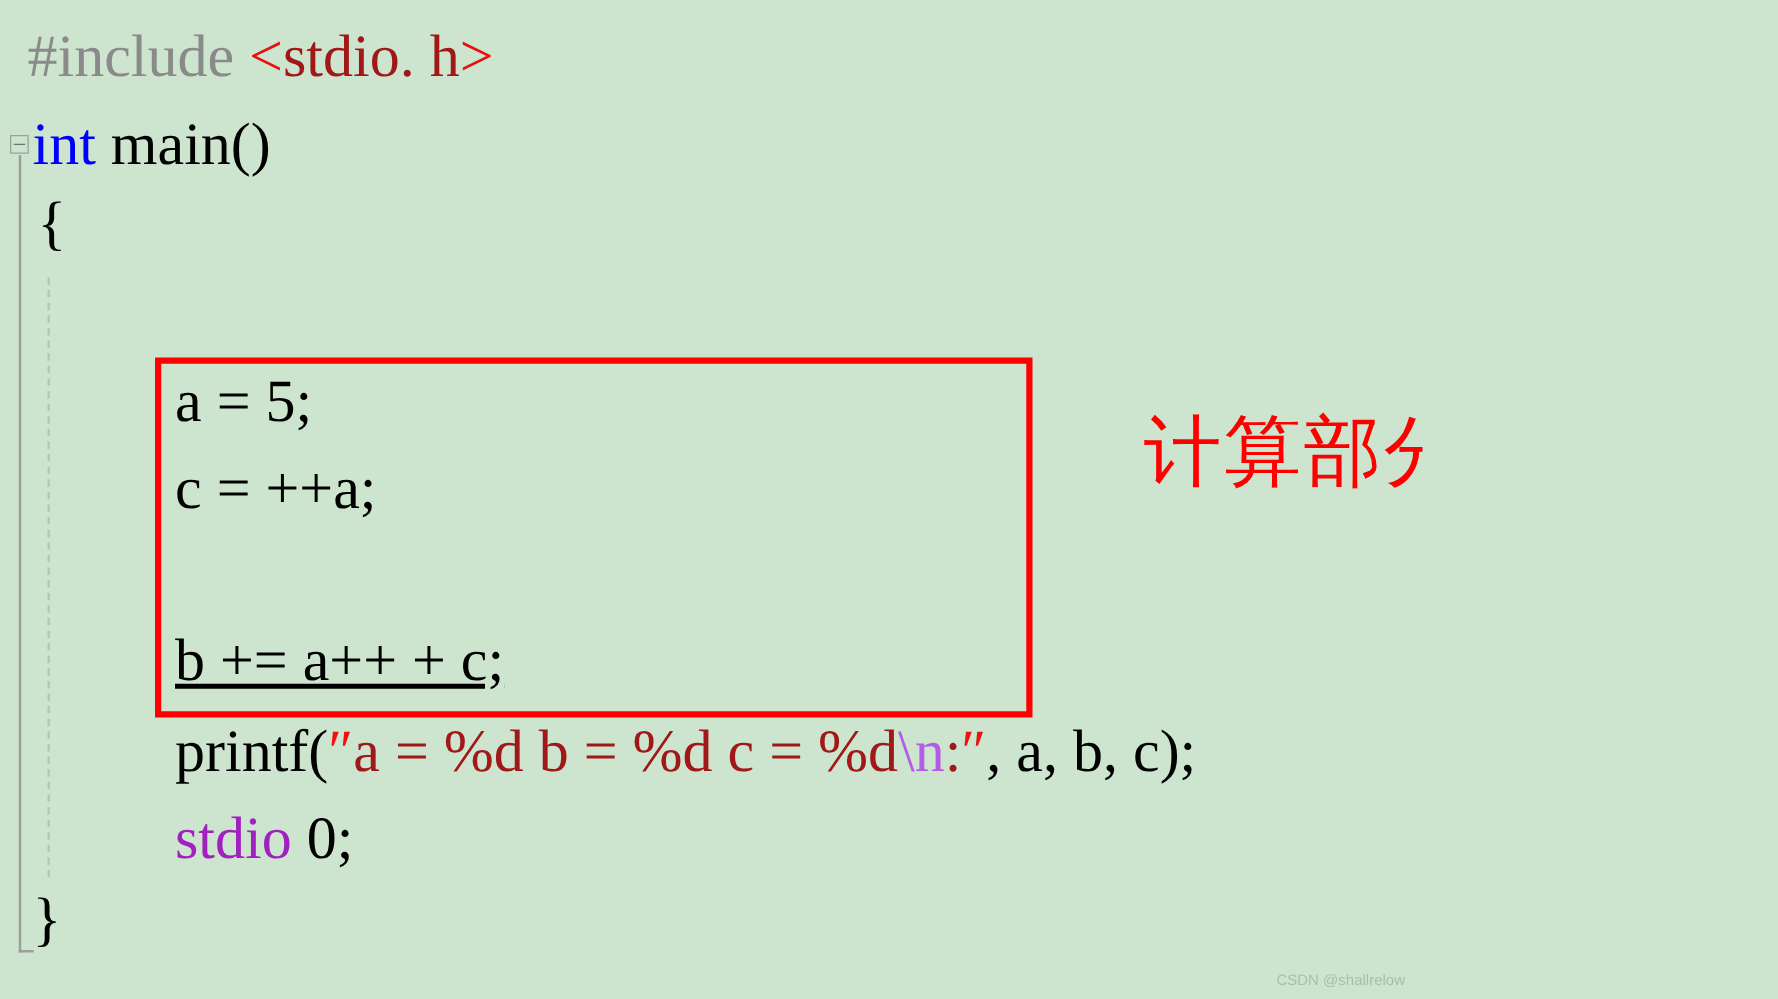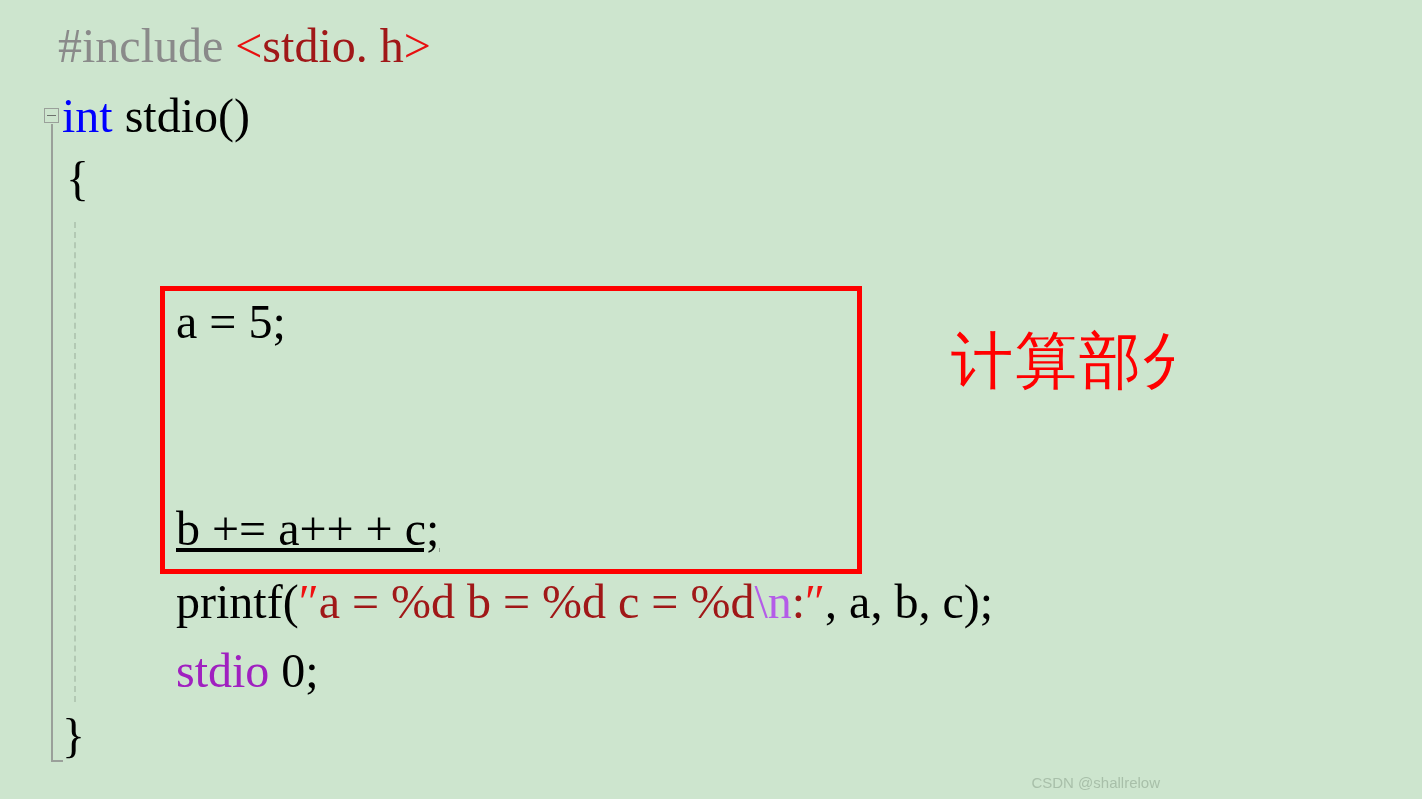--- a/index.html
+++ b/index.html
@@ -12,21 +12,20 @@
     font-family: "Liberation Serif", serif;
   }
 
   #editor {
     position: relative;
     width: 1138px;
     height: 799px;
     background: #cde5ce;
     overflow: hidden;
     font-family: "Liberation Serif", serif;
-    margin-left: 36px;
   }
 
   
   .fold-marker {
     position: absolute;
     left: 8px;
     top: 108px;
     width: 15px;
     height: 15px;
     border: 1px solid #9aa09a;
@@ -126,44 +125,45 @@
     white-space: pre;
     letter-spacing: 2px;
   }
 
   
   .watermark {
     position: absolute;
     right: 14px;
     bottom: 8px;
     font-family: "Liberation Sans", sans-serif;
-    font-size: 15px;
+    font-size: 12px;
     color: #a8bfa9;
     white-space: pre;
   }
 </style>
 </head>
 <body>
 
 <div id="editor">
 
   <div class="fold-marker"></div>
   <div class="fold-line"></div>
   <div class="fold-line-foot"></div>
   <div class="indent-guide"></div>
 
   <div class="line ln-include"><span class="tok-preproc">#include </span><span class="tok-angle">&lt;</span><span class="tok-header">stdio. h</span><span class="tok-angle">&gt;</span></div>
 
-  <div class="line ln-main"><span class="tok-keyword">int</span><span class="tok-plain"> stdio()</span></div>
+  <div class="line ln-main"><span class="tok-keyword">int</span><span class="tok-plain"> main()</span></div>
 
   <div class="line ln-obrace"><span class="tok-plain">{</span></div>
 
 
   <div class="line ln-a5"><span class="tok-plain">a = 5;</span></div>
 
+  <div class="line ln-cppa"><span class="tok-plain">c = ++a;</span></div>
 
 
   <div class="line ln-bplus"><span class="tok-plain">b += a++ + c;</span></div>
 
   <div class="line ln-printf"><span class="tok-plain">printf(</span><span class="tok-quote">″</span><span class="tok-string">a = %d b = %d c = %d</span><span class="tok-escape">\n</span><span class="tok-string">:</span><span class="tok-quote">″</span><span class="tok-plain">, a, b, c);</span></div>
 
   <div class="line ln-return"><span class="tok-return">stdio</span><span class="tok-plain"> 0;</span></div>
 
   <div class="line ln-cbrace"><span class="tok-plain">}</span></div>
 

